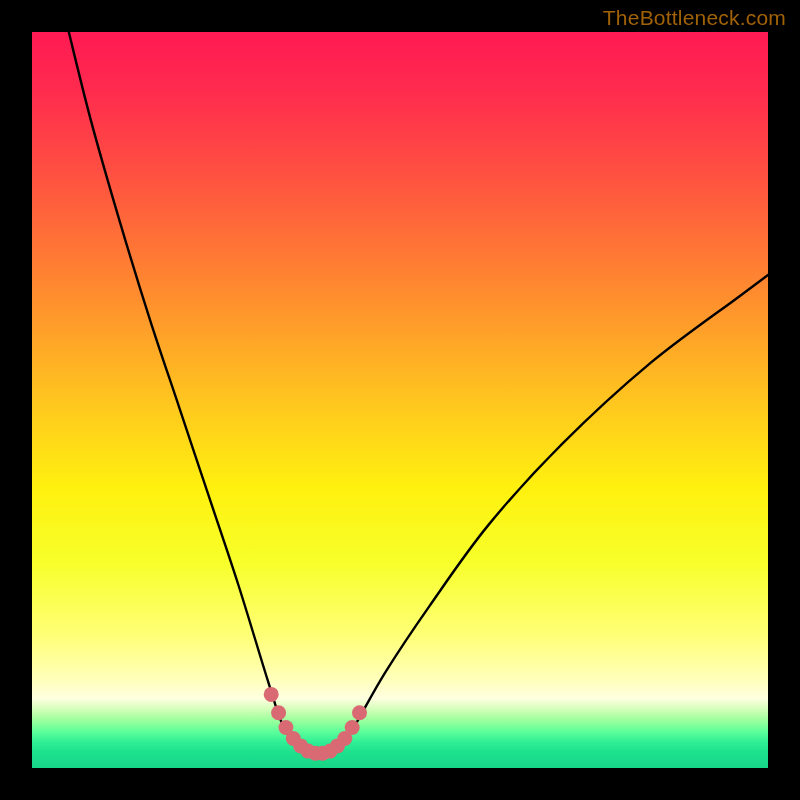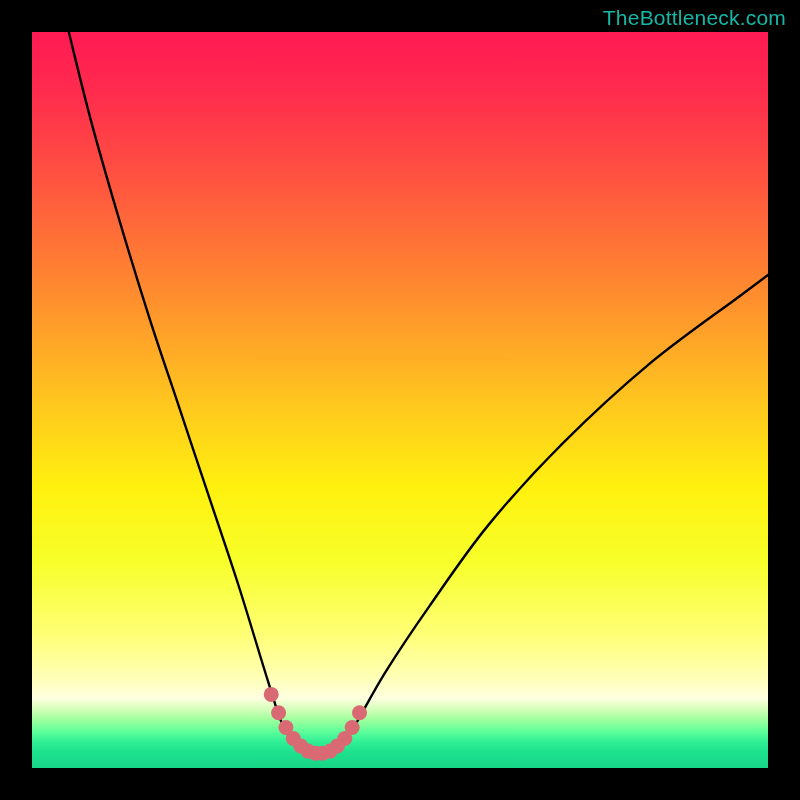--- a/index.html
+++ b/index.html
@@ -35,21 +35,21 @@
     position: absolute;
     inset: 0;
     width: 736px;
     height: 736px;
     display: block;
   }
   .watermark {
     position: absolute;
     top: 6px;
     right: 14px;
-    color: #14b8a6;
+    color: #a16207;
     font-size: 21px;
     letter-spacing: 0.2px;
     font-weight: 500;
   }
 </style>
 </head>
 <body>
 
 <div class="frame">
   <div class="plot-area">

